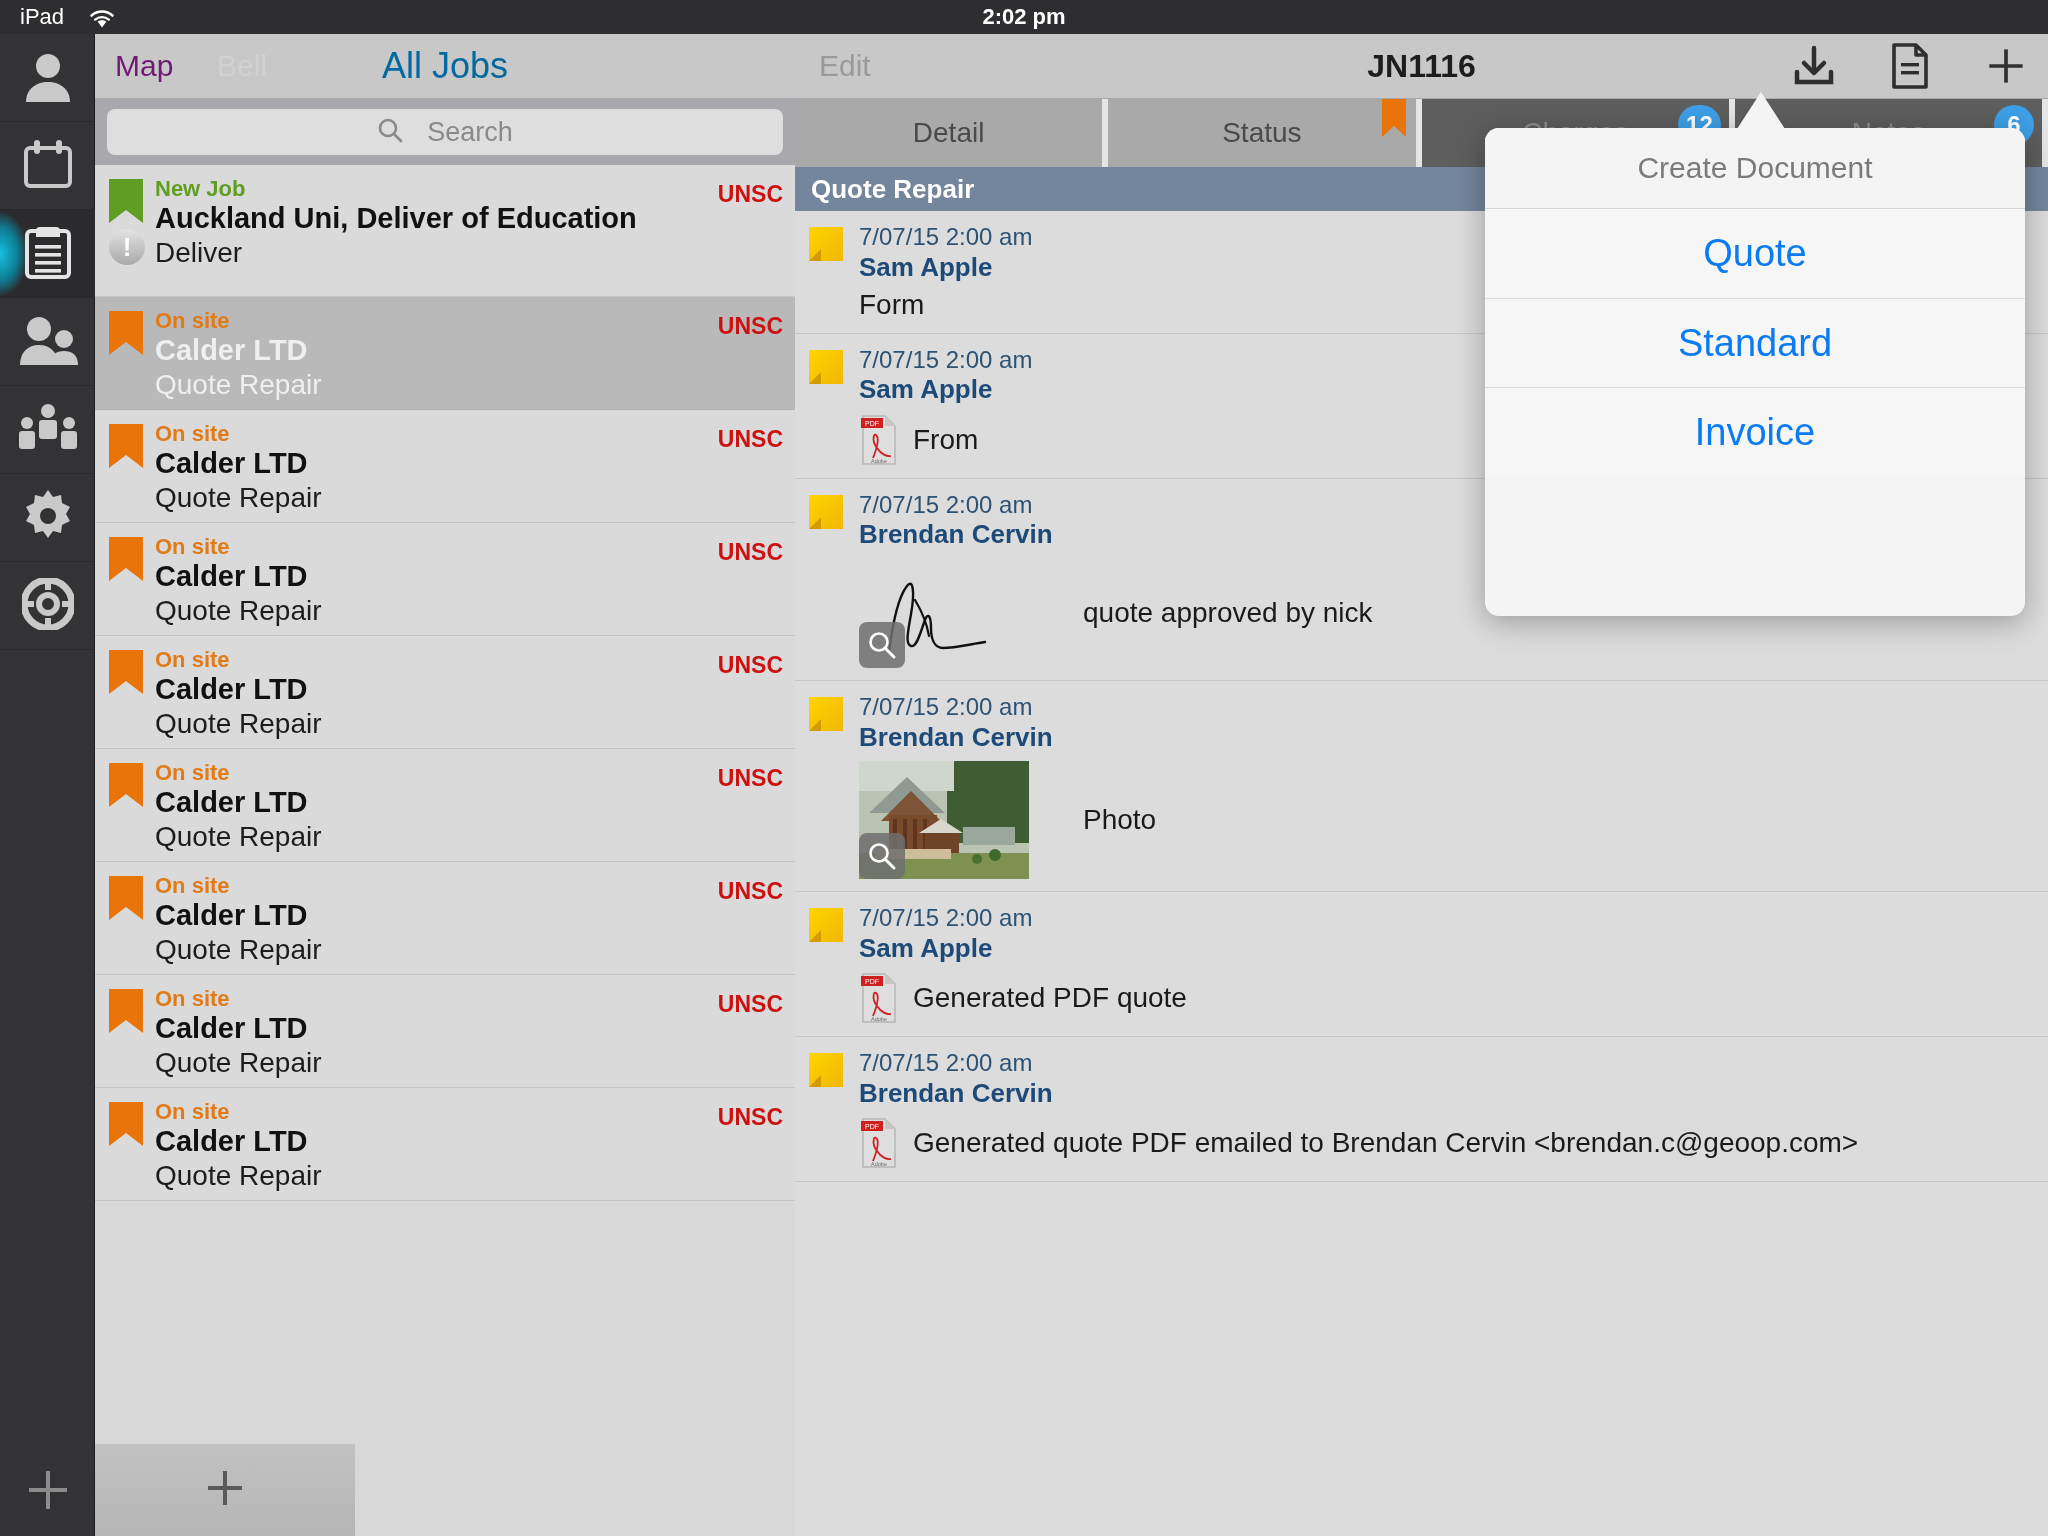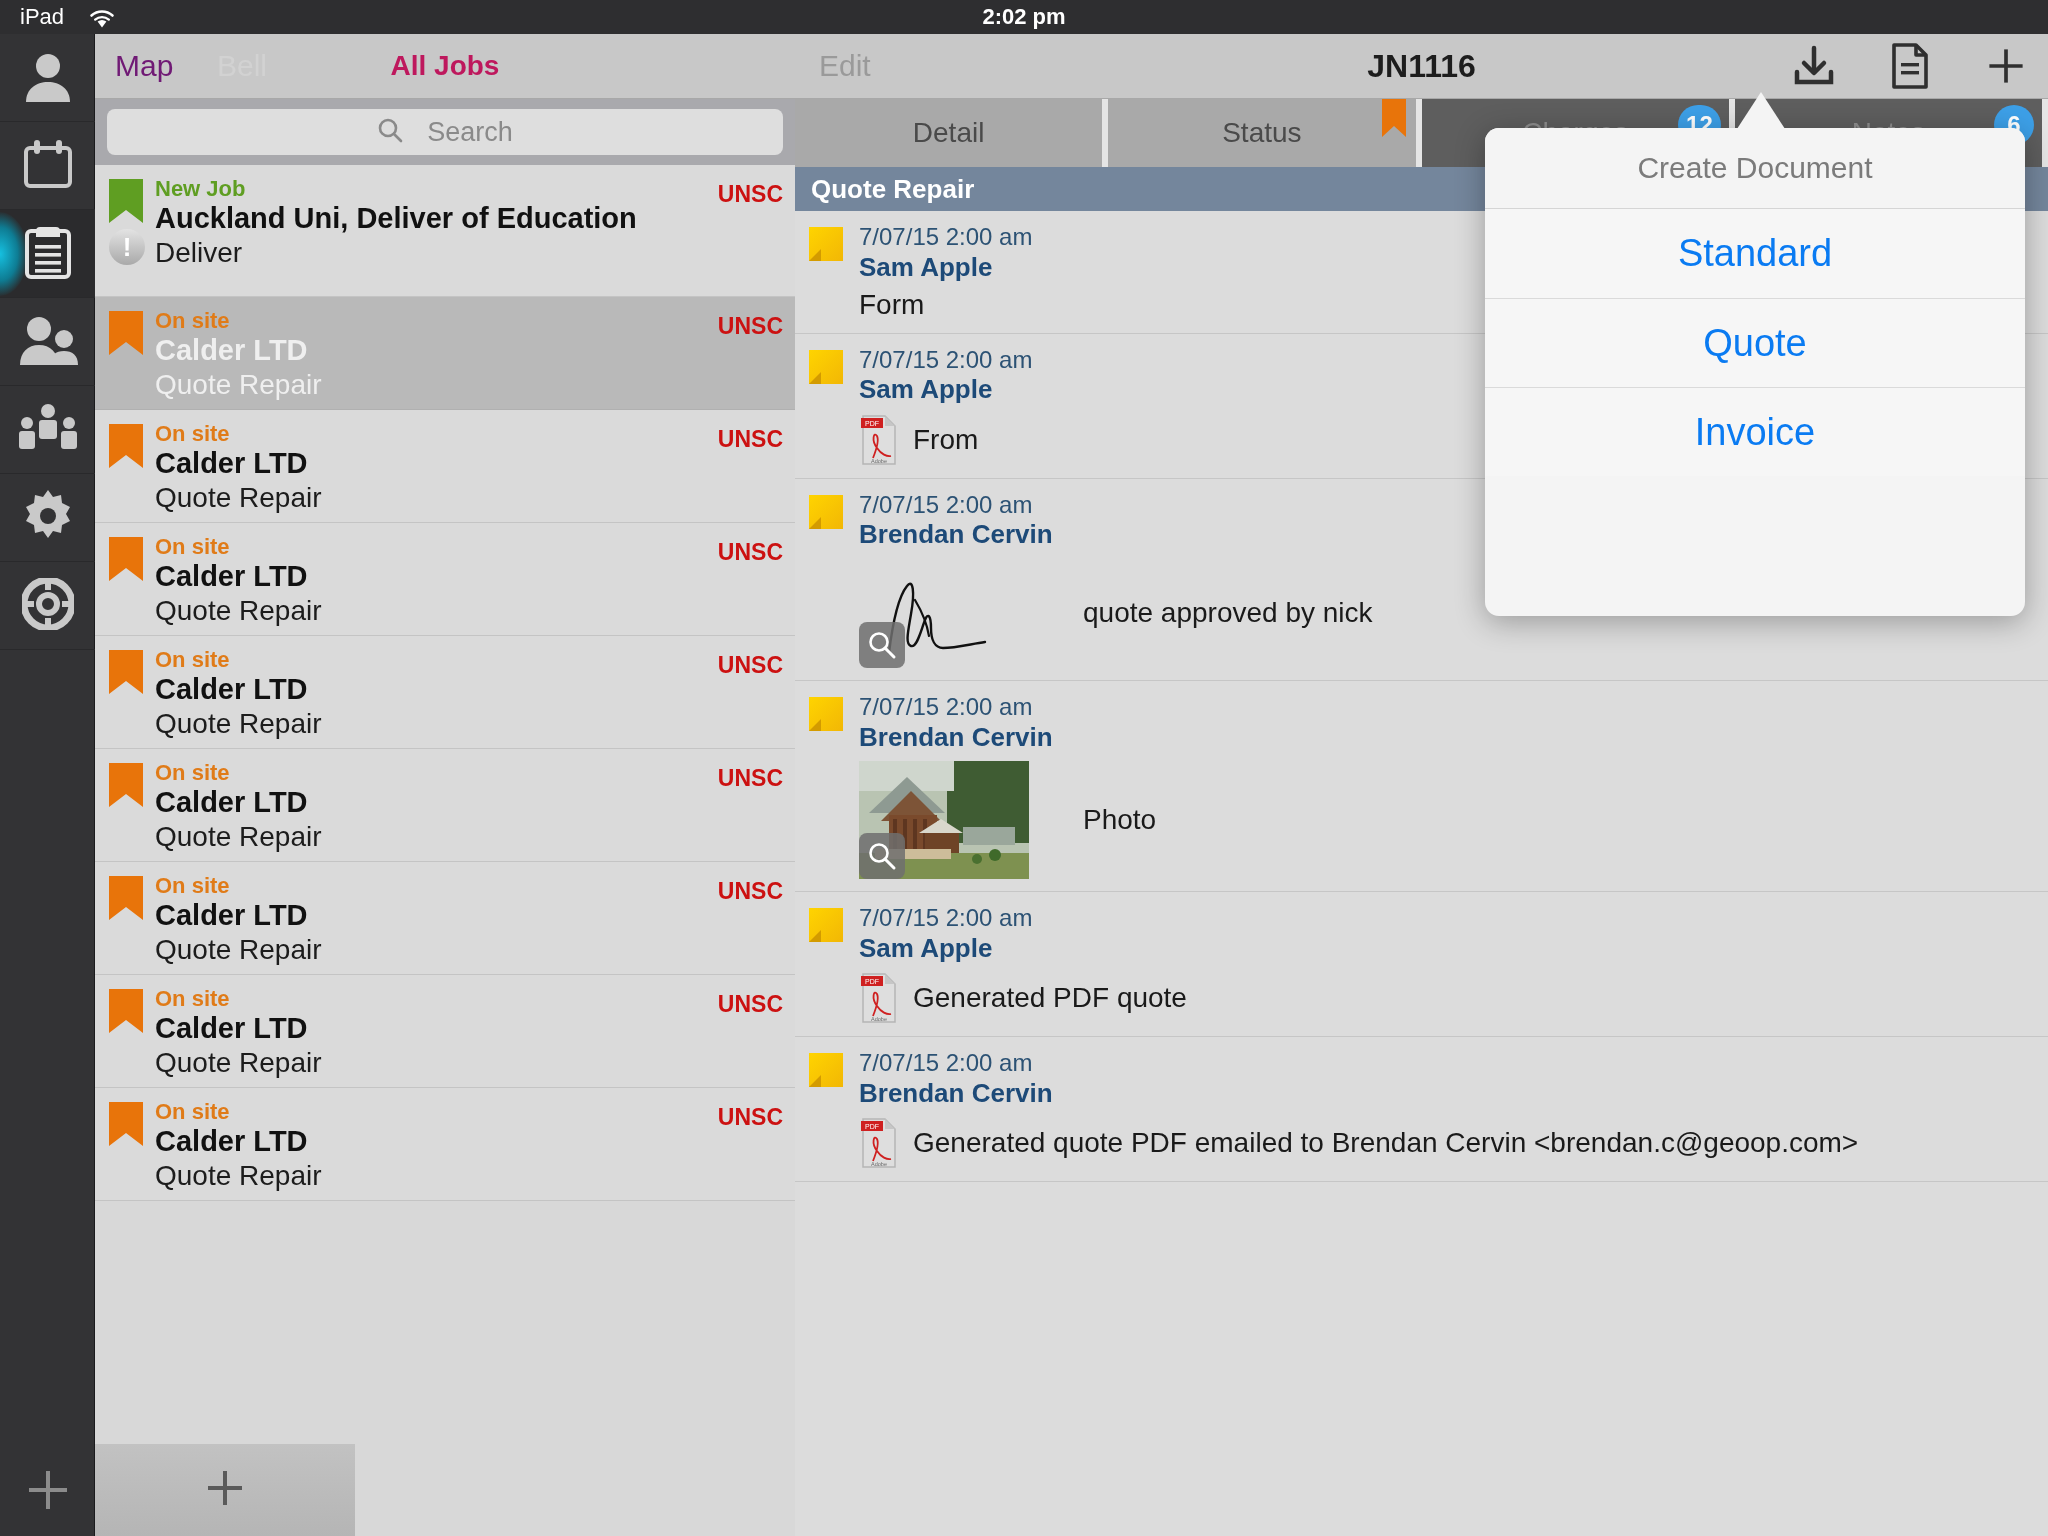--- a/index.html
+++ b/index.html
@@ -71,21 +71,21 @@
   #master-navbar .map-btn {
     position: absolute; left: 20px;
     font-size: 30px; color: #701a75;
   }
   #master-navbar .bell-btn {
     position: absolute; left: 122px;
     font-size: 30px; color: #d2d2d2;
   }
   #master-navbar .title {
     width: 700px; text-align: center;
-    font-size: 28px; font-weight: bold; color: #be185d;
+    font-size: 36px; font-weight: normal; color: #0369a1;
   }
   #search-wrap {
     height: 66px; background: #a9a9ad;
     display: flex; align-items: center; padding: 0 12px;
   }
   #search-field {
     flex: 1; height: 46px; background: #dedede; border-radius: 8px;
     display: flex; align-items: center; justify-content: center; gap: 24px;
   }
   #search-field .ph { color: #8a8a8a; font-size: 27px; }
@@ -668,17 +668,17 @@
         </div>
       </div>
     </div>
 </div>
 
 <div id="popover-arrow"></div>
 <div id="popover">
   <div class="pop-title">Create Document</div>
   <div class="pop-sep"></div>
   <div id="pop-items">
+      <div class="pop-item">Quote</div>
       <div class="pop-item">Standard</div>
-      <div class="pop-item">Quote</div>
       <div class="pop-item">Invoice</div>
     </div>
 </div>
 
 </body></html>

